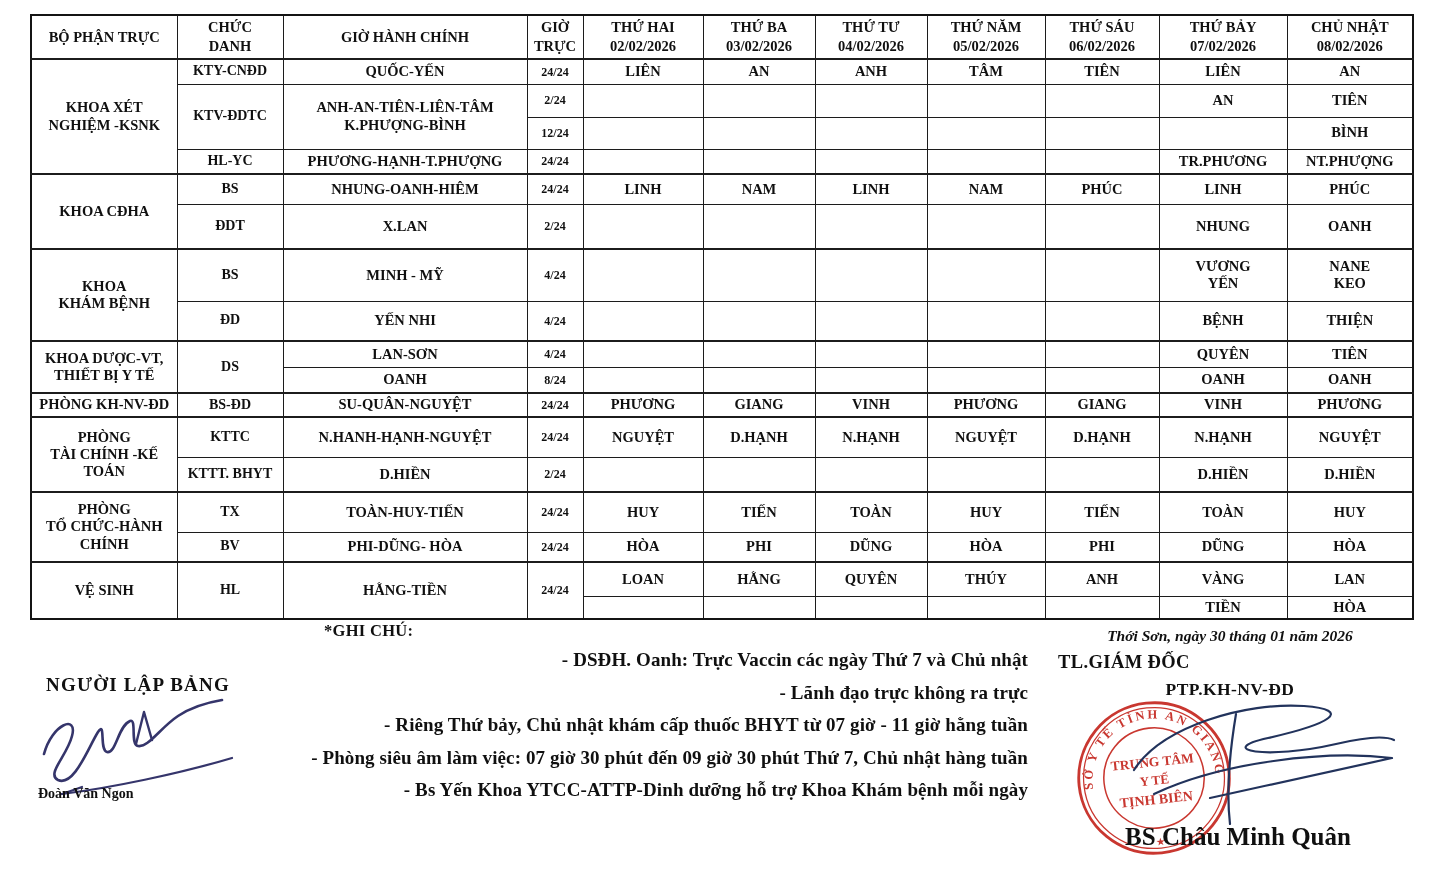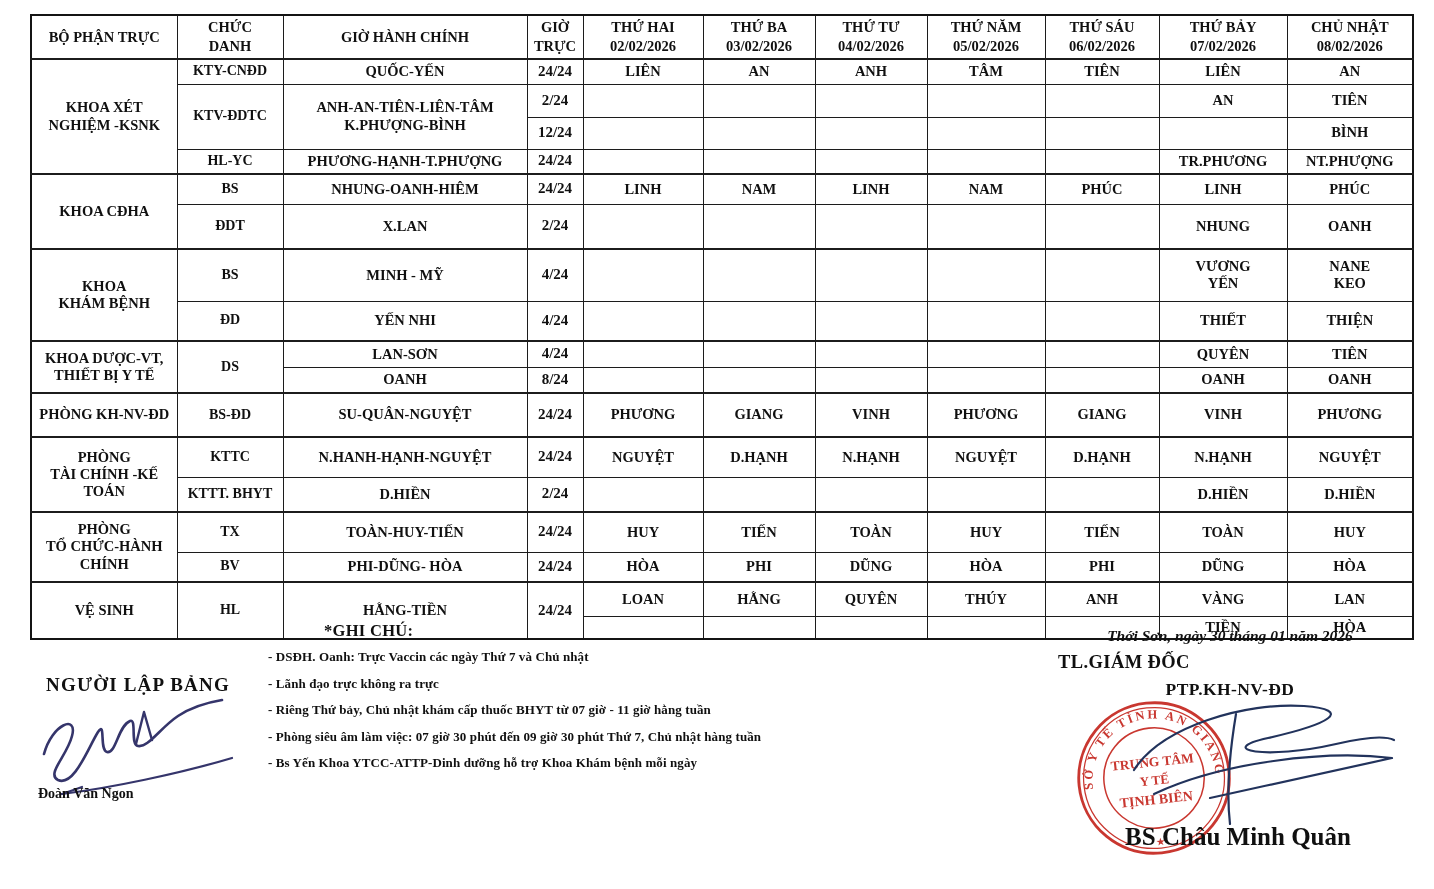--- a/index.html
+++ b/index.html
@@ -18,28 +18,28 @@
     border:1.5px solid #1c1c1c;
     text-align:center;vertical-align:middle;
     font-weight:bold;white-space:pre-line;
     padding:0 2px;line-height:1.18;
     overflow:hidden;
   }
   .roster th{font-size:14.5px;line-height:1.3;}
   td.dept{font-size:14.5px;}
   td.role{font-size:14px;}
   td.staff{font-size:14.5px;}
-  td.hrs{font-size:15px;}
+  td.hrs{font-size:12px;}
   td.day{font-size:14.5px;}
   tr.grp td{border-top-width:2.2px;}
   tr.head th{border-bottom-width:2px;}
   
   .notes{position:absolute;left:268px;top:621px;width:760px;font-weight:bold;}
   .notes .title{margin-left:56px;font-size:16.5px;margin-bottom:8px;letter-spacing:.3px;}
-  .note{font-size:13px;margin-bottom:10.5px;letter-spacing:.1px;}
+  .note{font-size:19px;margin-bottom:10.5px;letter-spacing:.1px;text-align:right;}
   
   .preparer-title{position:absolute;left:46px;top:674px;font-size:19px;font-weight:bold;letter-spacing:1.2px;}
   .sign-left{position:absolute;left:36px;top:690px;}
   .preparer-name{position:absolute;left:38px;top:786px;width:230px;font-size:14px;font-weight:bold;}
   
   .place-date{position:absolute;left:1058px;top:627px;width:344px;text-align:center;font-size:15.5px;font-weight:bold;font-style:italic;}
   .director-title{position:absolute;left:1058px;top:652px;width:344px;font-size:18.5px;font-weight:bold;letter-spacing:.4px;}
   .director-sub{position:absolute;left:1058px;top:679px;width:344px;text-align:center;font-size:17.5px;font-weight:bold;letter-spacing:.4px;}
   .stamp{position:absolute;left:1072px;top:694px;transform:rotate(-6deg);opacity:.92;}
   .sign-right{position:absolute;left:1118px;top:698px;}
@@ -182,21 +182,21 @@
     </tr>
     <tr style="height:40px">
       <td class="role">ĐD</td>
       <td class="staff">YẾN NHI</td>
       <td class="hrs">4/24</td>
       <td class="day"></td>
       <td class="day"></td>
       <td class="day"></td>
       <td class="day"></td>
       <td class="day"></td>
-      <td class="day">THIẾT</td>
+      <td class="day">BỆNH</td>
       <td class="day">THIỆN</td>
     </tr>
 
     <tr class="grp" style="height:26px">
       <td class="dept" rowspan="2">KHOA DƯỢC-VT,
 THIẾT BỊ Y TẾ</td>
       <td class="role" rowspan="2">DS</td>
       <td class="staff">LAN-SƠN</td>
       <td class="hrs">4/24</td>
       <td class="day"></td>
@@ -212,21 +212,21 @@
       <td class="hrs">8/24</td>
       <td class="day"></td>
       <td class="day"></td>
       <td class="day"></td>
       <td class="day"></td>
       <td class="day"></td>
       <td class="day">OANH</td>
       <td class="day">OANH</td>
     </tr>
 
-    <tr class="grp" style="height:44px">
+    <tr class="grp" style="height:24px">
       <td class="dept">PHÒNG KH-NV-ĐD</td>
       <td class="role">BS-ĐD</td>
       <td class="staff">SU-QUÂN-NGUYỆT</td>
       <td class="hrs">24/24</td>
       <td class="day">PHƯƠNG</td>
       <td class="day">GIANG</td>
       <td class="day">VINH</td>
       <td class="day">PHƯƠNG</td>
       <td class="day">GIANG</td>
       <td class="day">VINH</td>

